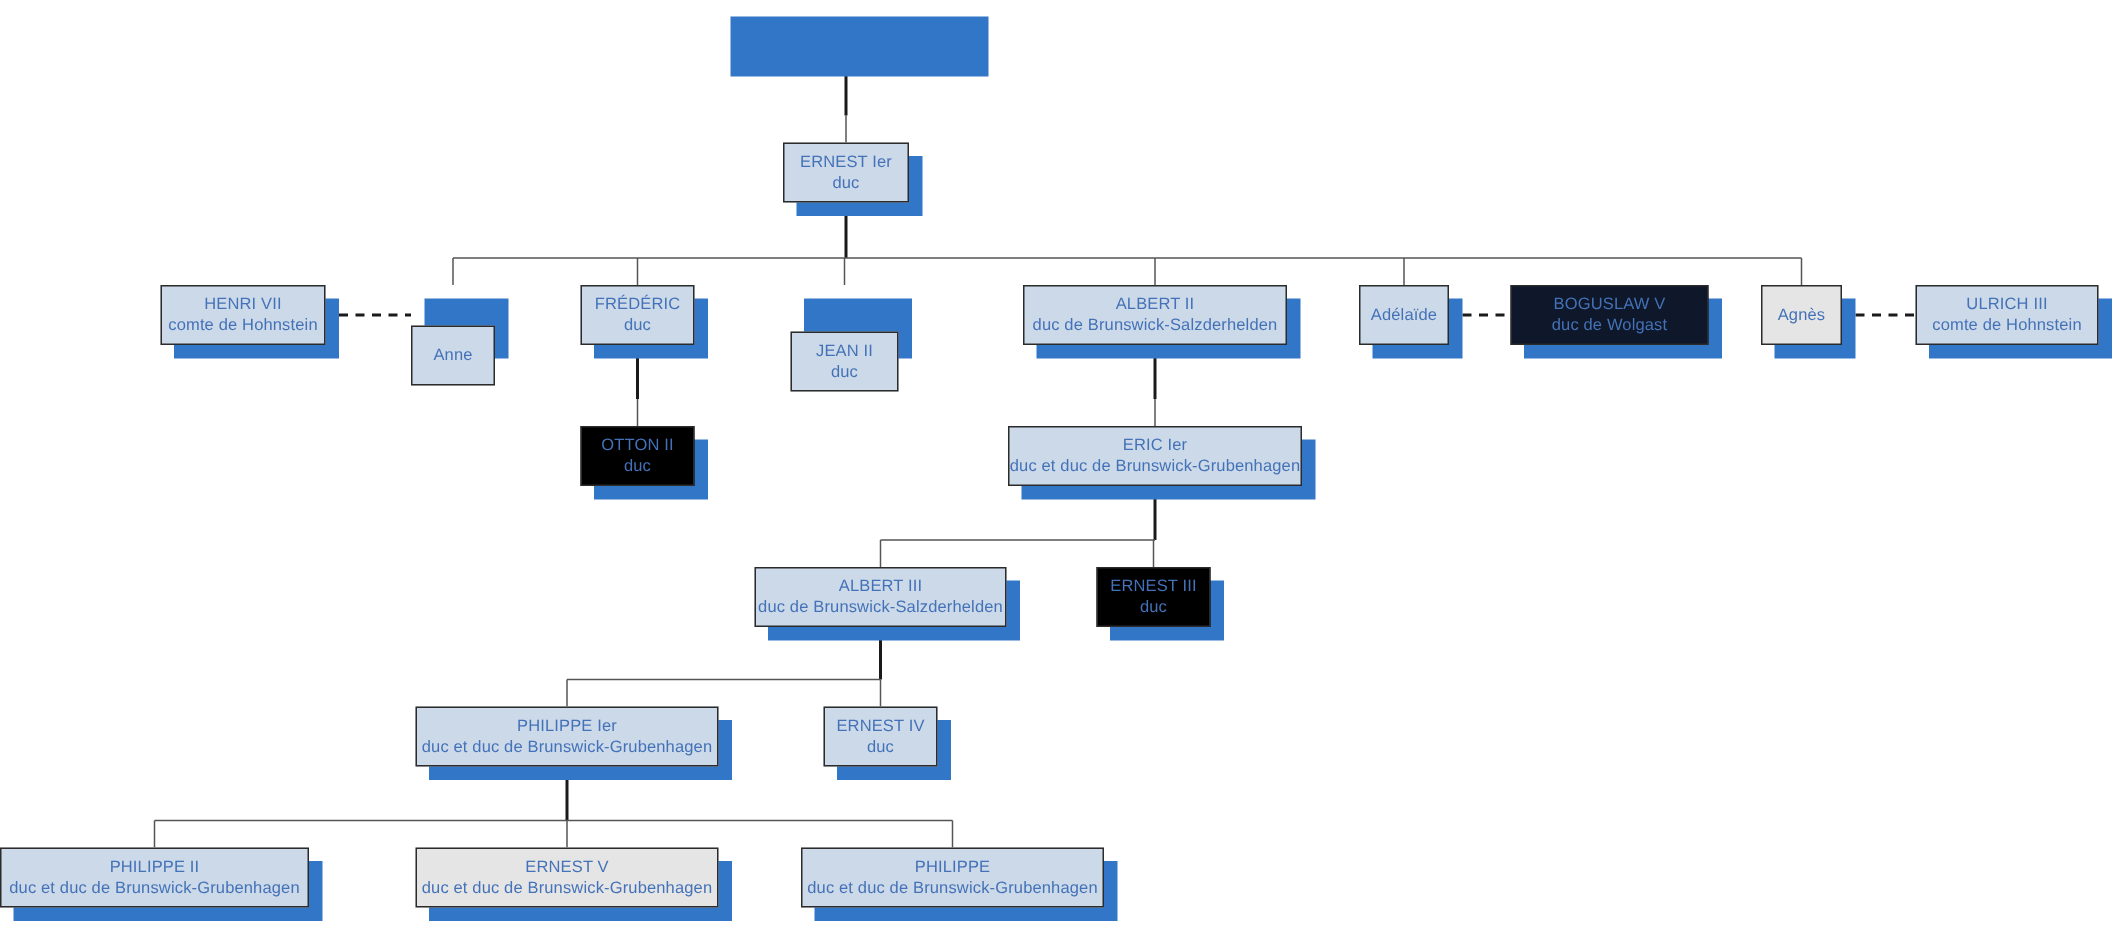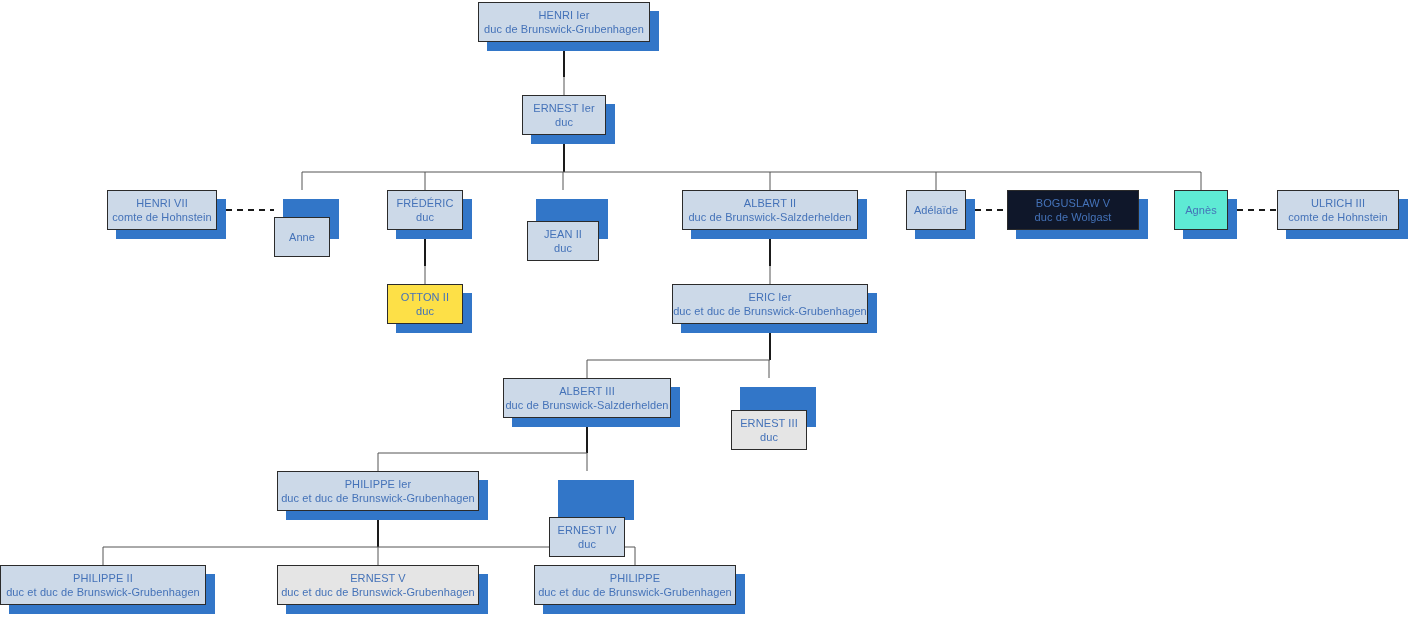--- a/index.html
+++ b/index.html
@@ -92,24 +92,20 @@
       <line x1="378" y1="453" x2="378" y2="471" stroke="#555555" stroke-width="1"></line>
       <line x1="587" y1="453" x2="587" y2="471" stroke="#555555" stroke-width="1"></line>
       <line x1="378" y1="511" x2="378" y2="547" stroke="#1a1a1a" stroke-width="2"></line>
       <line x1="103" y1="547" x2="635" y2="547" stroke="#555555" stroke-width="1"></line>
       <line x1="103" y1="547" x2="103" y2="565" stroke="#555555" stroke-width="1"></line>
       <line x1="378" y1="547" x2="378" y2="565" stroke="#555555" stroke-width="1"></line>
       <line x1="635" y1="547" x2="635" y2="565" stroke="#555555" stroke-width="1"></line>
     </svg>
   <div id="node-layer">
       <div class="node-shadow" style="left: 487px; top: 11px; width: 172px; height: 40px; background: rgb(50, 118, 200);"></div>
-      <div class="node" style="left: 478px; top: 2px; width: 172px; height: 40px; background: rgb(204, 217, 232); border-color: rgb(43, 43, 43); color: rgb(68, 114, 184);">
-        <span class="node-title">HENRI Ier</span>
-        <span class="node-subtitle">duc de Brunswick-Grubenhagen</span>
-      </div>
       <div class="node-shadow" style="left: 531px; top: 104px; width: 84px; height: 40px; background: rgb(50, 118, 200);"></div>
       <div class="node" style="left: 522px; top: 95px; width: 84px; height: 40px; background: rgb(204, 217, 232); border-color: rgb(43, 43, 43); color: rgb(68, 114, 184);">
         <span class="node-title">ERNEST Ier</span>
         <span class="node-subtitle">duc</span>
       </div>
       <div class="node-shadow" style="left: 116px; top: 199px; width: 110px; height: 40px; background: rgb(50, 118, 200);"></div>
       <div class="node" style="left: 107px; top: 190px; width: 110px; height: 40px; background: rgb(204, 217, 232); border-color: rgb(43, 43, 43); color: rgb(68, 114, 184);">
         <span class="node-title">HENRI VII</span>
         <span class="node-subtitle">comte de Hohnstein</span>
       </div>
@@ -135,55 +131,55 @@
       <div class="node-shadow" style="left: 915px; top: 199px; width: 60px; height: 40px; background: rgb(50, 118, 200);"></div>
       <div class="node single" style="left: 906px; top: 190px; width: 60px; height: 40px; background: rgb(204, 217, 232); border-color: rgb(43, 43, 43); color: rgb(68, 114, 184);">
         <span class="node-title">Adélaïde</span>
       </div>
       <div class="node-shadow" style="left: 1016px; top: 199px; width: 132px; height: 40px; background: rgb(50, 118, 200);"></div>
       <div class="node" style="left: 1007px; top: 190px; width: 132px; height: 40px; background: #0f172a; border-color: rgb(43, 43, 43); color: rgb(68, 114, 184);">
         <span class="node-title">BOGUSLAW V</span>
         <span class="node-subtitle">duc de Wolgast</span>
       </div>
       <div class="node-shadow" style="left: 1183px; top: 199px; width: 54px; height: 40px; background: rgb(50, 118, 200);"></div>
-      <div class="node single" style="left: 1174px; top: 190px; width: 54px; height: 40px; background: #5eead4; border-color: rgb(43, 43, 43); color: rgb(68, 114, 184);">
+      <div class="node single" style="left: 1174px; top: 190px; width: 54px; height: 40px; background: #e5e5e5; border-color: rgb(43, 43, 43); color: rgb(68, 114, 184);">
         <span class="node-title">Agnès</span>
       </div>
       <div class="node-shadow" style="left: 1286px; top: 199px; width: 122px; height: 40px; background: rgb(50, 118, 200);"></div>
       <div class="node" style="left: 1277px; top: 190px; width: 122px; height: 40px; background: rgb(204, 217, 232); border-color: rgb(43, 43, 43); color: rgb(68, 114, 184);">
         <span class="node-title">ULRICH III</span>
         <span class="node-subtitle">comte de Hohnstein</span>
       </div>
       <div class="node-shadow" style="left: 396px; top: 293px; width: 76px; height: 40px; background: rgb(50, 118, 200);"></div>
-      <div class="node" style="left: 387px; top: 284px; width: 76px; height: 40px; background: #fde047; border-color: rgb(43, 43, 43); color: rgb(68, 114, 184);">
+      <div class="node" style="left: 387px; top: 284px; width: 76px; height: 40px; background: #000000; border-color: rgb(43, 43, 43); color: rgb(68, 114, 184);">
         <span class="node-title">OTTON II</span>
         <span class="node-subtitle">duc</span>
       </div>
       <div class="node-shadow" style="left: 681px; top: 293px; width: 196px; height: 40px; background: rgb(50, 118, 200);"></div>
       <div class="node" style="left: 672px; top: 284px; width: 196px; height: 40px; background: rgb(204, 217, 232); border-color: rgb(43, 43, 43); color: rgb(68, 114, 184);">
         <span class="node-title">ERIC Ier</span>
         <span class="node-subtitle">duc et duc de Brunswick-Grubenhagen</span>
       </div>
       <div class="node-shadow" style="left: 512px; top: 387px; width: 168px; height: 40px; background: rgb(50, 118, 200);"></div>
       <div class="node" style="left: 503px; top: 378px; width: 168px; height: 40px; background: rgb(204, 217, 232); border-color: rgb(43, 43, 43); color: rgb(68, 114, 184);">
         <span class="node-title">ALBERT III</span>
         <span class="node-subtitle">duc de Brunswick-Salzderhelden</span>
       </div>
       <div class="node-shadow" style="left: 740px; top: 387px; width: 76px; height: 40px; background: rgb(50, 118, 200);"></div>
-      <div class="node" style="left: 731px; top: 378px; width: 76px; height: 40px; background: #e5e5e5; border-color: rgb(43, 43, 43); color: rgb(68, 114, 184); margin-top: 32px;">
+      <div class="node" style="left: 731px; top: 378px; width: 76px; height: 40px; background: #000000; border-color: rgb(43, 43, 43); color: rgb(68, 114, 184);">
         <span class="node-title">ERNEST III</span>
         <span class="node-subtitle">duc</span>
       </div>
       <div class="node-shadow" style="left: 286px; top: 480px; width: 202px; height: 40px; background: rgb(50, 118, 200);"></div>
       <div class="node" style="left: 277px; top: 471px; width: 202px; height: 40px; background: rgb(204, 217, 232); border-color: rgb(43, 43, 43); color: rgb(68, 114, 184);">
         <span class="node-title">PHILIPPE Ier</span>
         <span class="node-subtitle">duc et duc de Brunswick-Grubenhagen</span>
       </div>
       <div class="node-shadow" style="left: 558px; top: 480px; width: 76px; height: 40px; background: rgb(50, 118, 200);"></div>
-      <div class="node" style="left: 549px; top: 471px; width: 76px; height: 40px; background: rgb(204, 217, 232); border-color: rgb(43, 43, 43); color: rgb(68, 114, 184); margin-top: 46px;">
+      <div class="node" style="left: 549px; top: 471px; width: 76px; height: 40px; background: rgb(204, 217, 232); border-color: rgb(43, 43, 43); color: rgb(68, 114, 184);">
         <span class="node-title">ERNEST IV</span>
         <span class="node-subtitle">duc</span>
       </div>
       <div class="node-shadow" style="left: 9px; top: 574px; width: 206px; height: 40px; background: rgb(50, 118, 200);"></div>
       <div class="node" style="left: 0px; top: 565px; width: 206px; height: 40px; background: rgb(204, 217, 232); border-color: rgb(43, 43, 43); color: rgb(68, 114, 184);">
         <span class="node-title">PHILIPPE II</span>
         <span class="node-subtitle">duc et duc de Brunswick-Grubenhagen</span>
       </div>
       <div class="node-shadow" style="left: 286px; top: 574px; width: 202px; height: 40px; background: rgb(50, 118, 200);"></div>
       <div class="node" style="left: 277px; top: 565px; width: 202px; height: 40px; background: #e5e5e5; border-color: rgb(43, 43, 43); color: rgb(68, 114, 184);">

